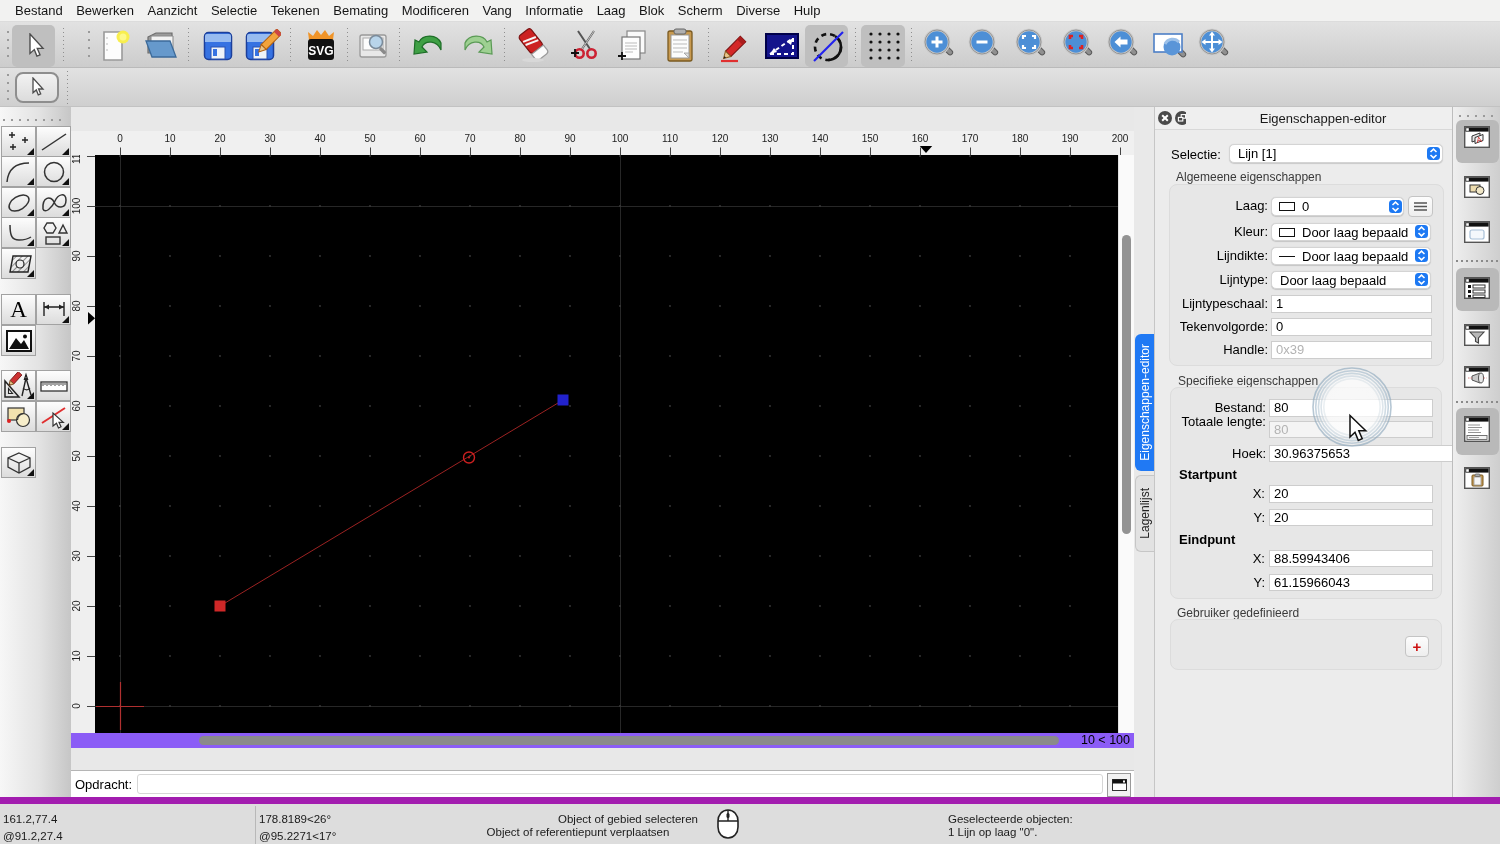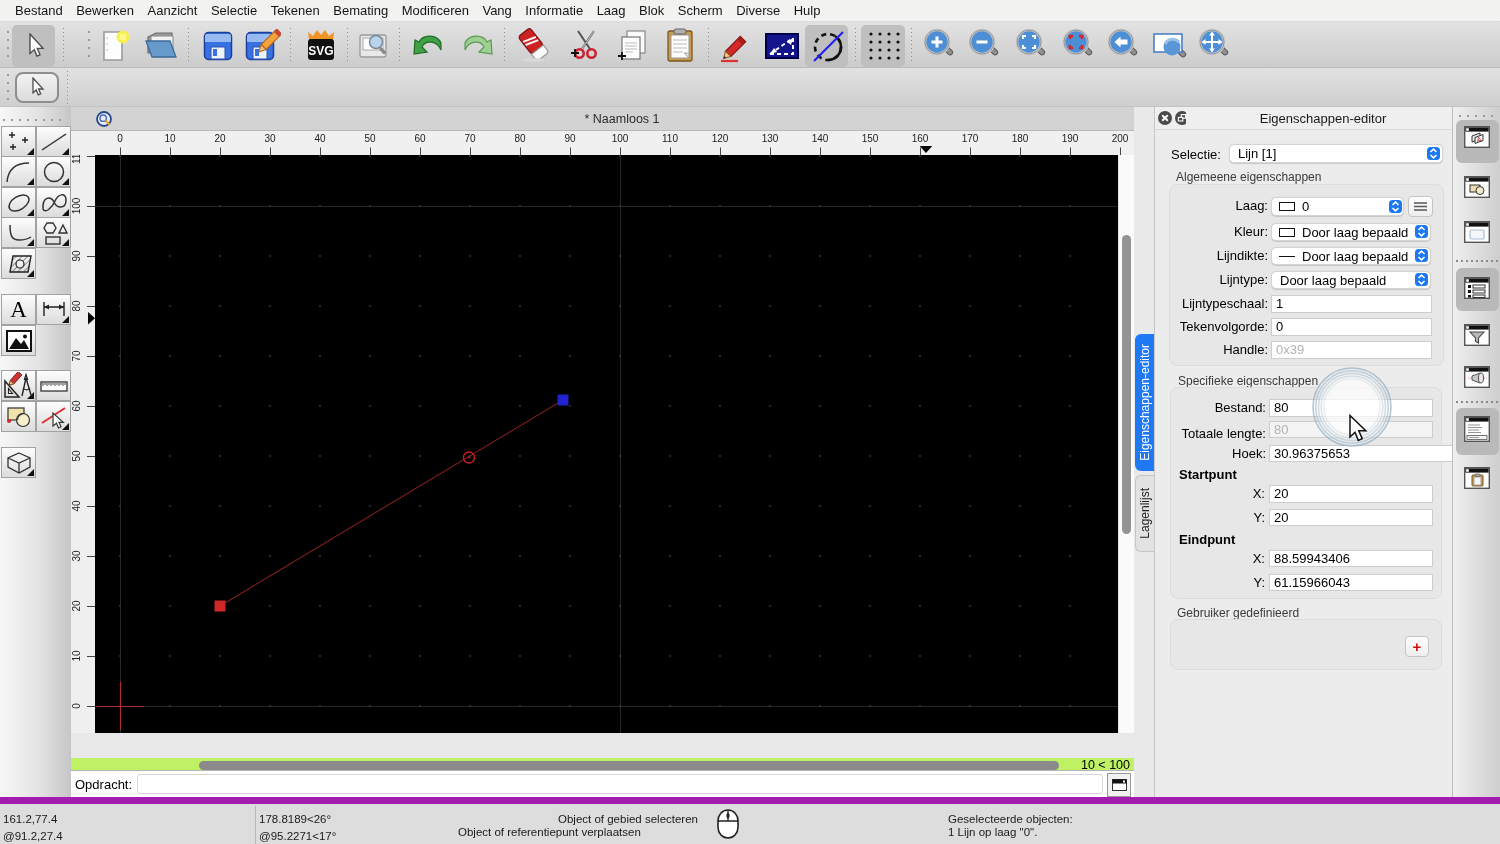--- a/index.html
+++ b/index.html
@@ -14,21 +14,21 @@
 #palette{position:absolute;left:0;top:107px;width:71px;height:690px;background:linear-gradient(to right,#f7f7f7 0,#e3e3e3 55%,#c6c6c6 100%)}
 .pbtn{position:absolute;width:35px;height:31px;border:1px solid #a2a2a2;background:linear-gradient(#fdfdfd,#e9e9e9 60%,#dcdcdc);display:flex;align-items:center;justify-content:center}
 .tri{position:absolute;right:1px;bottom:1px;width:0;height:0;border-left:7px solid transparent;border-bottom:7px solid #111}
 #cwtitle{position:absolute;left:71px;top:107px;width:1063px;height:24px;background:#d3d3d3;border-bottom:1px solid #b9b9b9;font-size:12.5px;color:#2c2c2c}
 #hruler{position:absolute;left:95px;top:131px;width:1039px;height:24px;background:#f0f0f0;overflow:hidden}
 #rulcorner{position:absolute;left:71px;top:131px;width:24px;height:24px;background:#f0f0f0}
 #vruler{position:absolute;left:71px;top:155px;width:24px;height:578px;background:#efefef;overflow:hidden}
 #canvas{position:absolute;left:95px;top:155px;width:1023px;height:578px;background:#000}
 #vscroll{position:absolute;left:1118px;top:155px;width:16px;height:578px;background:#fafafa;border-left:1px solid #e2e2e2}
 #vthumb{position:absolute;left:3px;top:80px;width:9px;height:299px;background:#939393;border-radius:4.5px}
-#hscroll{position:absolute;left:71px;top:758px;width:1063px;height:15px;background:#bef264}
+#hscroll{position:absolute;left:71px;top:733px;width:1063px;height:15px;background:#8b5cf6}
 #hthumb{position:absolute;left:128px;top:3px;width:860px;height:9px;background:#8a8a8a;border-radius:4.5px}
 #cmdhist{position:absolute;left:71px;top:748px;width:1063px;height:22px;background:#fff;border-top:1px solid #d0d0d0;font-size:13px;color:#2222cc;line-height:21px;padding-left:6px}
 #cmdrow{position:absolute;left:71px;top:770px;width:1063px;height:27px;background:#fff;border-top:1px solid #b5b5b5;font-size:13px;color:#000}
 #statusbar{position:absolute;left:0;top:797px;width:1500px;height:47px;background:#dddddd;border-top:7px solid #a21caf;font-size:11.5px;color:#1a1a1a}
 #docktabs{position:absolute;left:1134px;top:107px;width:20px;height:690px;background:#e9e9e9}
 #panel{position:absolute;left:1154px;top:107px;width:298px;height:690px;background:#ececec;border-left:1px solid #c6c6c6;font-size:13px;color:#000}
 #rightstrip{position:absolute;left:1452px;top:107px;width:48px;height:690px;background:linear-gradient(to right,#efefef,#cecece);border-left:1px solid #bdbdbd}
 .grp{position:absolute;background:#e7e7e7;border:1px solid #dcdcdc;border-radius:8px}
 .plab{position:absolute;text-align:right;font-size:13px;color:#000}
 .fld{position:absolute;background:#fff;border:1px solid #cdcdcd;font-size:13px;color:#000;padding:0 4px;line-height:16px}
@@ -408,28 +408,20 @@
           <path d="M14,9 L14,22 L17.5,19.2 L19.5,24 L22,22.8 L20,18.3 L24.3,18.3 Z" fill="#fff" stroke="#333" stroke-width="1.2"></path>
         </svg>
         <div class="tri"></div>
       </div>
 <div class="pbtn" style="left:1px;top:340px">
         <svg width="30" height="26" viewBox="0 0 30 26">
           <path d="M15,3 L26,8 L26,17 L15,23 L4,17 L4,8 Z M4,8 L15,13 L26,8 M15,13 L15,23" fill="none" stroke="#333" stroke-width="1.3"></path>
         </svg>
         <div class="tri"></div>
       </div>
-</div>
-<div id="cwtitle">
-<svg style="position:absolute;left:25px;top:4px" width="16" height="16" viewBox="0 0 16 16">
-        <circle cx="8" cy="8" r="7" fill="#e8eef8" stroke="#2a4a8a" stroke-width="1.8"></circle>
-        <circle cx="7.2" cy="7.2" r="3.2" fill="none" stroke="#4a6aaa" stroke-width="1.4"></circle>
-        <path d="M9.5,9.5 L13.5,13.5" stroke="#e8a030" stroke-width="2.2"></path>
-      </svg>
-<div style="position:absolute;left:551px;top:5px;transform:translateX(-50%)">* Naamloos 1</div>
 </div>
 <div id="rulcorner"></div>
 <div id="hruler">
       <svg width="1039" height="24" style="position:absolute;left:0;top:0">
         <text x="25" y="11" font-size="10" fill="#222" text-anchor="middle">0</text>
         <path d="M25.5,16.5 v8" stroke="#444" stroke-width="1"></path>
         <text x="75" y="11" font-size="10" fill="#222" text-anchor="middle">10</text>
         <path d="M75.5,16.5 v8" stroke="#444" stroke-width="1"></path>
         <text x="125" y="11" font-size="10" fill="#222" text-anchor="middle">20</text>
         <path d="M125.5,16.5 v8" stroke="#444" stroke-width="1"></path>
@@ -606,21 +598,21 @@
           <path d="M3.5,8 L6.5,10.8 L9.5,8" fill="none" stroke="#fff" stroke-width="1.6"></path>
         </svg>
       </div>
       <div class="fld" style="left:116px;top:188px;width:161px;height:18px">1</div>
       <div class="fld" style="left:116px;top:211px;width:161px;height:18px">0</div>
       <div class="fld" style="left:116px;top:234px;width:161px;height:18px;color:#b3b3b3">0x39</div>
       <div class="seclab" style="left:23px;top:267px">Specifieke eigenschappen</div>
       <div class="grp" style="left:15px;top:280px;width:272px;height:212px"></div>
       <div class="plab" style="left:0;top:293px;width:111px">Bestand:</div>
       <div class="fld" style="left:114px;top:292px;width:164px;height:18px">80</div>
-      <div class="plab" style="left:0;top:319px;width:111px">Totaale lengte:</div>
+      <div class="plab" style="left:0;top:307px;width:111px">Totaale lengte:</div>
       <div class="fld" style="left:114px;top:314px;width:164px;height:17px;color:#b3b3b3;background:#f4f4f4">80</div>
       <div class="plab" style="left:0;top:339px;width:111px">Hoek:</div>
       <div class="fld" style="left:114px;top:338px;width:194px;height:17px">30.96375653</div>
       <div style="position:absolute;left:24px;top:360px;font-weight:bold">Startpunt</div>
       <div class="plab" style="left:0;top:379px;width:110px">X:</div>
       <div class="fld" style="left:114px;top:378px;width:164px;height:18px">20</div>
       <div class="plab" style="left:0;top:403px;width:110px">Y:</div>
       <div class="fld" style="left:114px;top:402px;width:164px;height:17px">20</div>
       <div style="position:absolute;left:24px;top:425px;font-weight:bold">Eindpunt</div>
       <div class="plab" style="left:0;top:444px;width:110px">X:</div>
@@ -713,21 +705,21 @@
           </g>
         </svg></div>
     </div>
 <div id="statusbar">
 <div style="position:absolute;left:3px;top:9px">161.2,77.4</div>
 <div style="position:absolute;left:3px;top:26px">@91.2,27.4</div>
 <div style="position:absolute;left:255px;top:2px;width:1px;height:43px;background:#b8b8b8"></div>
 <div style="position:absolute;left:259px;top:9px">178.8189&lt;26°</div>
 <div style="position:absolute;left:259px;top:26px">@95.2271&lt;17°</div>
 <div style="position:absolute;left:458px;top:9px;width:240px;text-align:right">Object of gebied selecteren</div>
-<div style="position:absolute;left:458px;top:22px;width:240px;text-align:left">Object of referentiepunt verplaatsen</div>
+<div style="position:absolute;left:458px;top:22px;width:240px;text-align:center">Object of referentiepunt verplaatsen</div>
 <svg style="position:absolute;left:716px;top:5px" width="24" height="30" viewBox="0 0 24 30">
         <path d="M12,1 C18,1 22,6 22,12 L22,18 C22,24 18,29 12,29 C6,29 2,24 2,18 L2,12 C2,6 6,1 12,1 Z" fill="#fff" stroke="#222" stroke-width="1.6"></path>
         <path d="M12,1 L12,12 M2,12 L22,12" stroke="#222" stroke-width="1.4"></path>
         <rect x="10.5" y="4" width="3" height="5" rx="1.5" fill="#222"></rect>
       </svg>
 <div style="position:absolute;left:948px;top:9px">Geselecteerde objecten:</div>
 <div style="position:absolute;left:948px;top:22px">1 Lijn op laag "0".</div>
 </div>
 <svg style="position:absolute;left:1305px;top:360px;pointer-events:none" width="110" height="110" viewBox="0 0 110 110">
       <defs>

